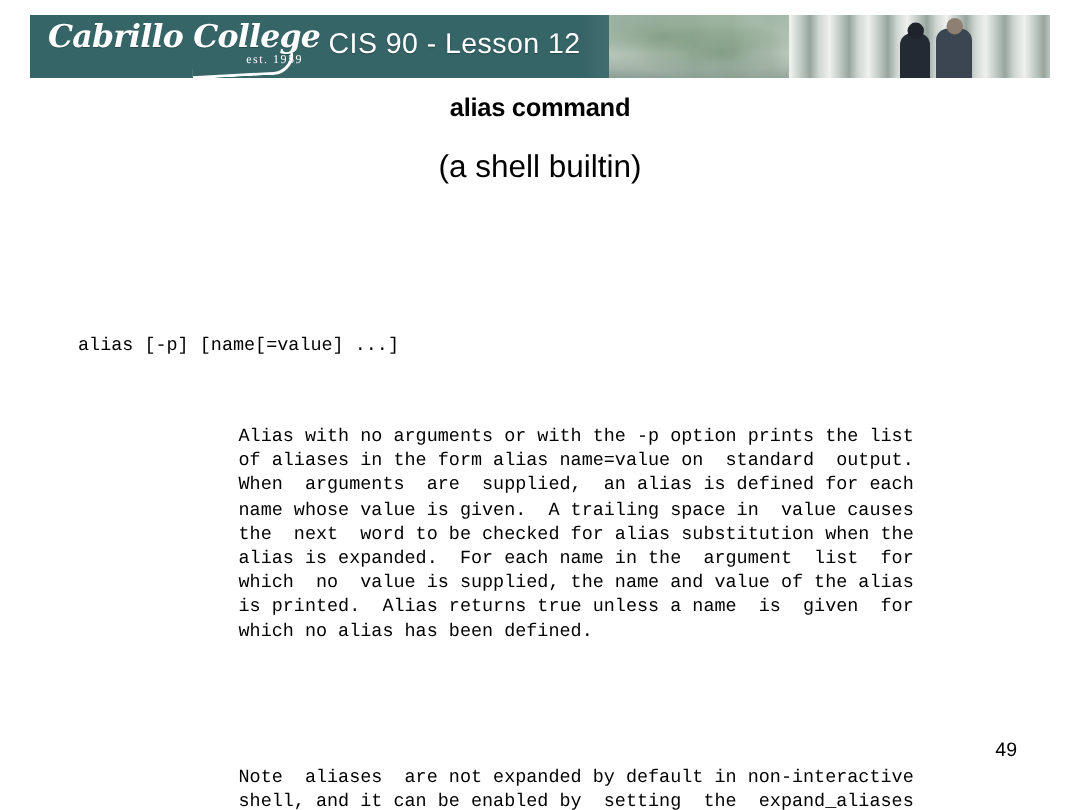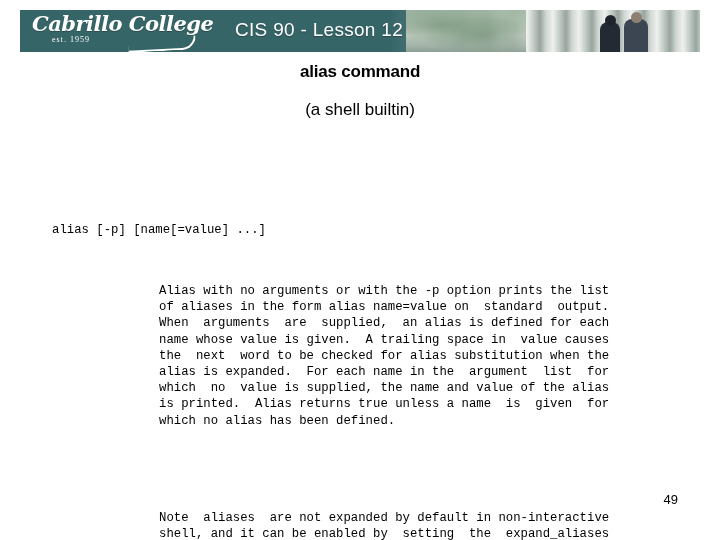--- a/index.html
+++ b/index.html
@@ -92,40 +92,40 @@
     font-size: 21px;
     line-height: 21px;
     letter-spacing: -0.5px;
     white-space: nowrap;
     text-shadow: 0 1px 0 rgba(0,0,0,0.25);
   }
   #logo-est {
     font-family: "Liberation Serif", serif;
     font-size: 8px;
     letter-spacing: 1px;
-    text-align: left;
+    text-align: right;
     margin-top: 1px;
     margin-left: 20px;
     white-space: nowrap;
   }
   #logo-swash {
     position: absolute;
     left: 96px;
     top: 24px;
     width: 66px;
     height: 12px;
     border-bottom: 2px solid #ffffff;
     border-right: 2px solid #ffffff;
     border-radius: 0 0 40px 0;
     transform: rotate(-3deg);
   }
 
   #banner-title {
     position: absolute;
-    left: 215px;
+    left: 199px;
     top: 9px;
     font-size: 19px;
     font-weight: normal;
     color: #ffffff;
     white-space: nowrap;
     letter-spacing: 0.3px;
     text-shadow: 0 1px 1px rgba(0,0,0,0.3);
     text-align: center;
   }
 
@@ -137,21 +137,21 @@
     text-align: center;
     font-size: 17px;
     font-weight: bold;
     letter-spacing: -0.2px;
   }
   #slide-subtitle {
     position: absolute;
     left: 0; right: 0;
     top: 100px;
     text-align: center;
-    font-size: 17px;
+    font-size: 21px;
     font-weight: normal;
   }
 
   
   #manpage {
     position: absolute;
     left: 40px;
     top: 178px;
     width: 648px;
     font-family: "Liberation Mono", "DejaVu Sans Mono", monospace;

